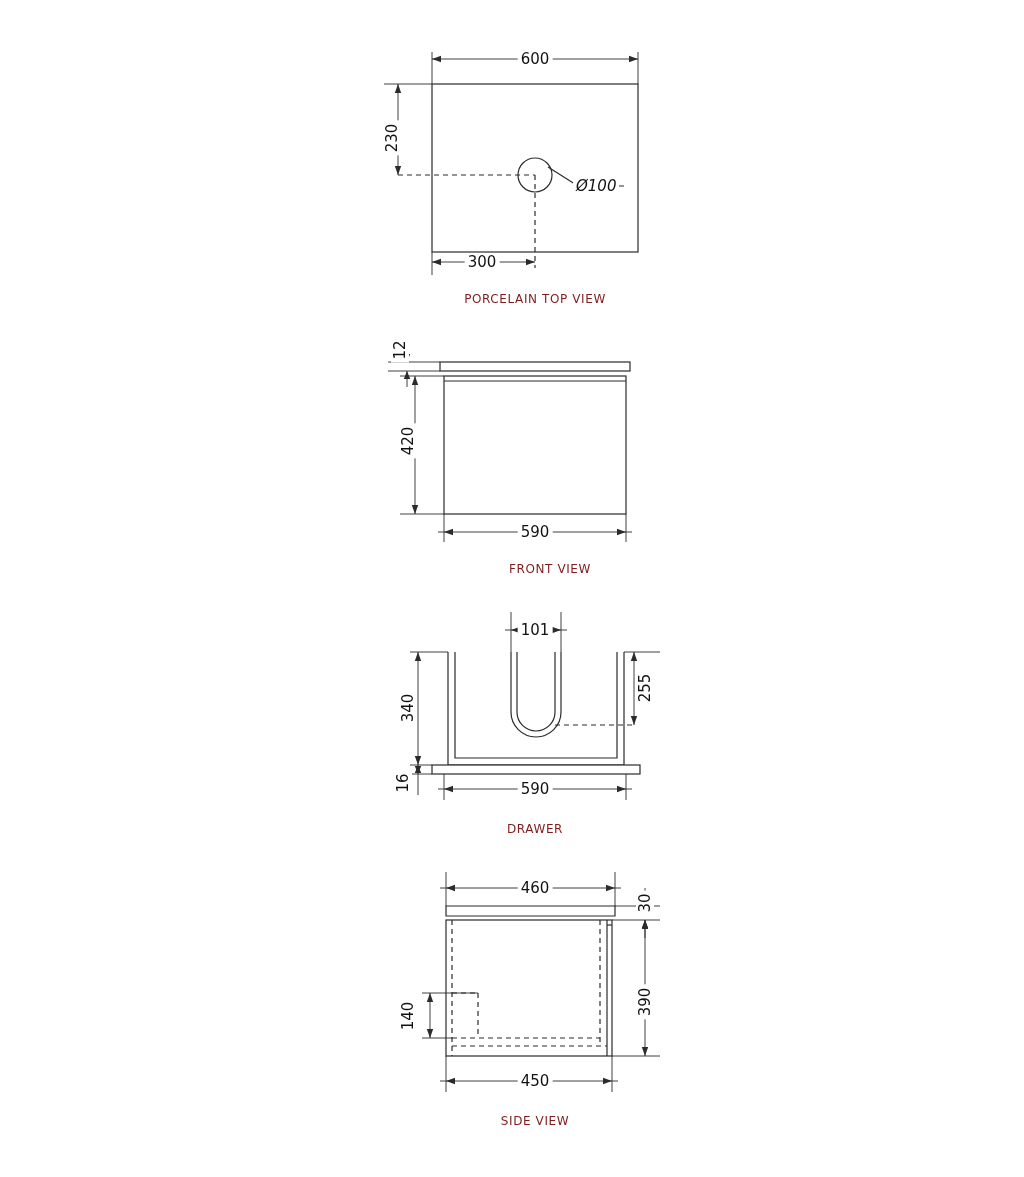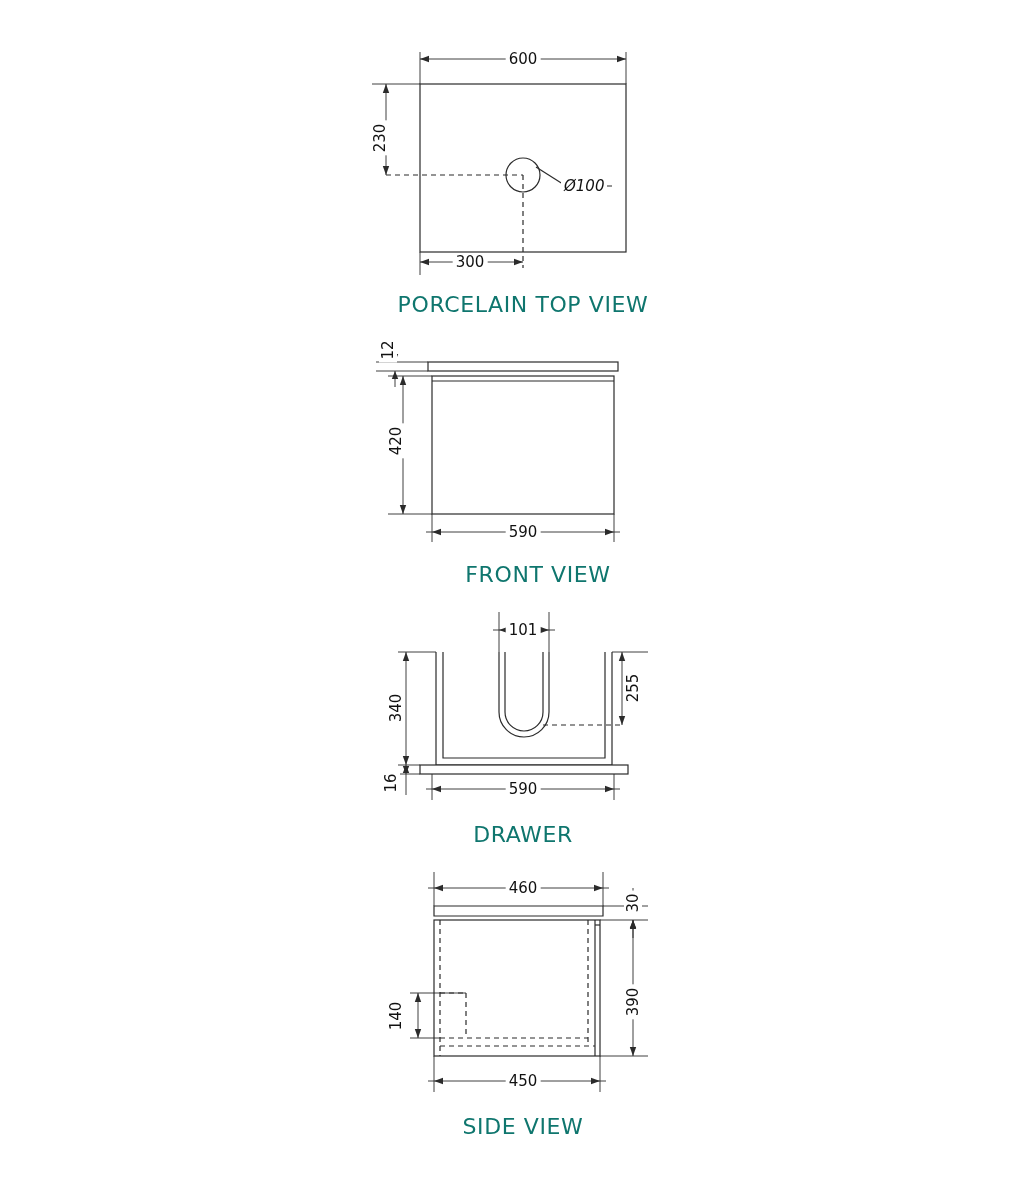--- a/index.html
+++ b/index.html
@@ -10,36 +10,36 @@
   body {
     width: 1024px;
     height: 1177px;
     font-family: "DejaVu Sans", sans-serif;
     color: #1a1a1a;
     position: relative;
     overflow: hidden;
   }
   #sheet {
     position: absolute;
-    left: 0; top: 0;
+    left: 12px; top: 0;
     width: 996px;
     height: 1177px;
   }
   svg.drawing {
     position: absolute;
     left: 0; top: 0;
     width: 1024px;
     height: 1177px;
   }
   .view-caption {
     position: absolute;
     font-family: "DejaVu Sans", sans-serif;
-    font-size: 22px;
+    font-size: 12px;
     letter-spacing: 0.6px;
-    color: #0f766e;
+    color: #7f1d1d;
     white-space: nowrap;
     transform: translateX(-50%);
   }
   .dim-label {
     position: absolute;
     font-family: "DejaVu Sans", sans-serif;
     font-size: 15px;
     color: #111111;
     white-space: nowrap;
     background: #ffffff;

